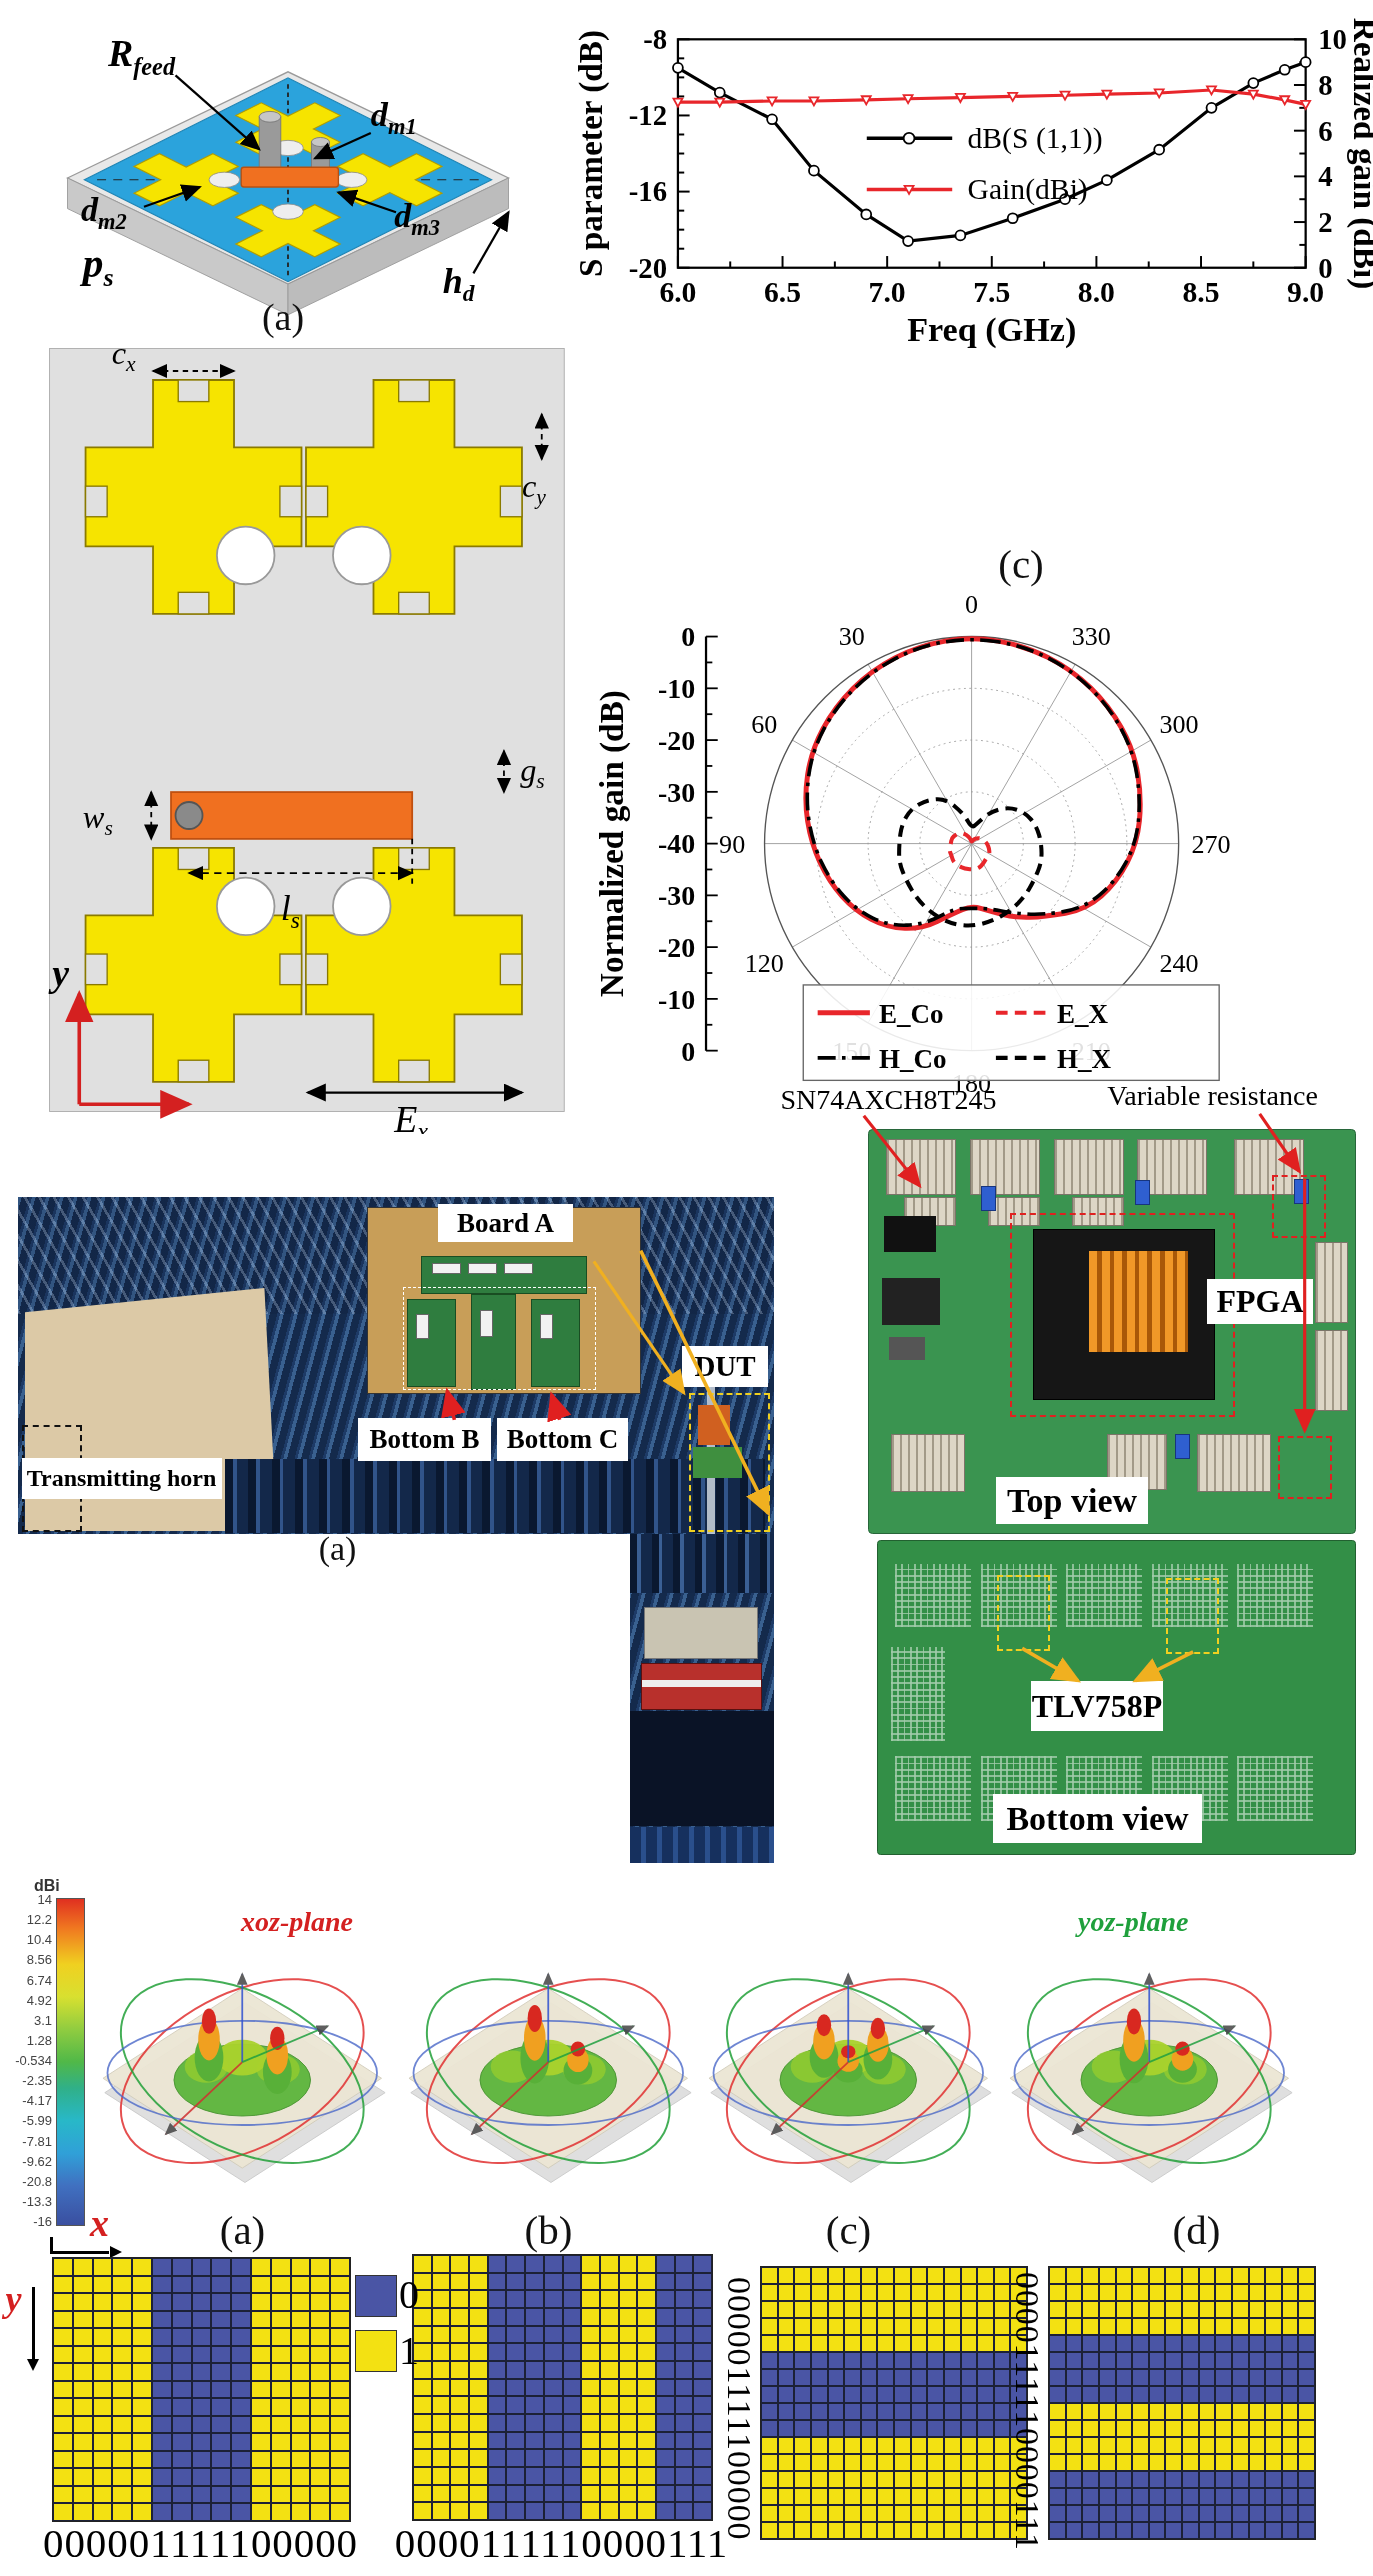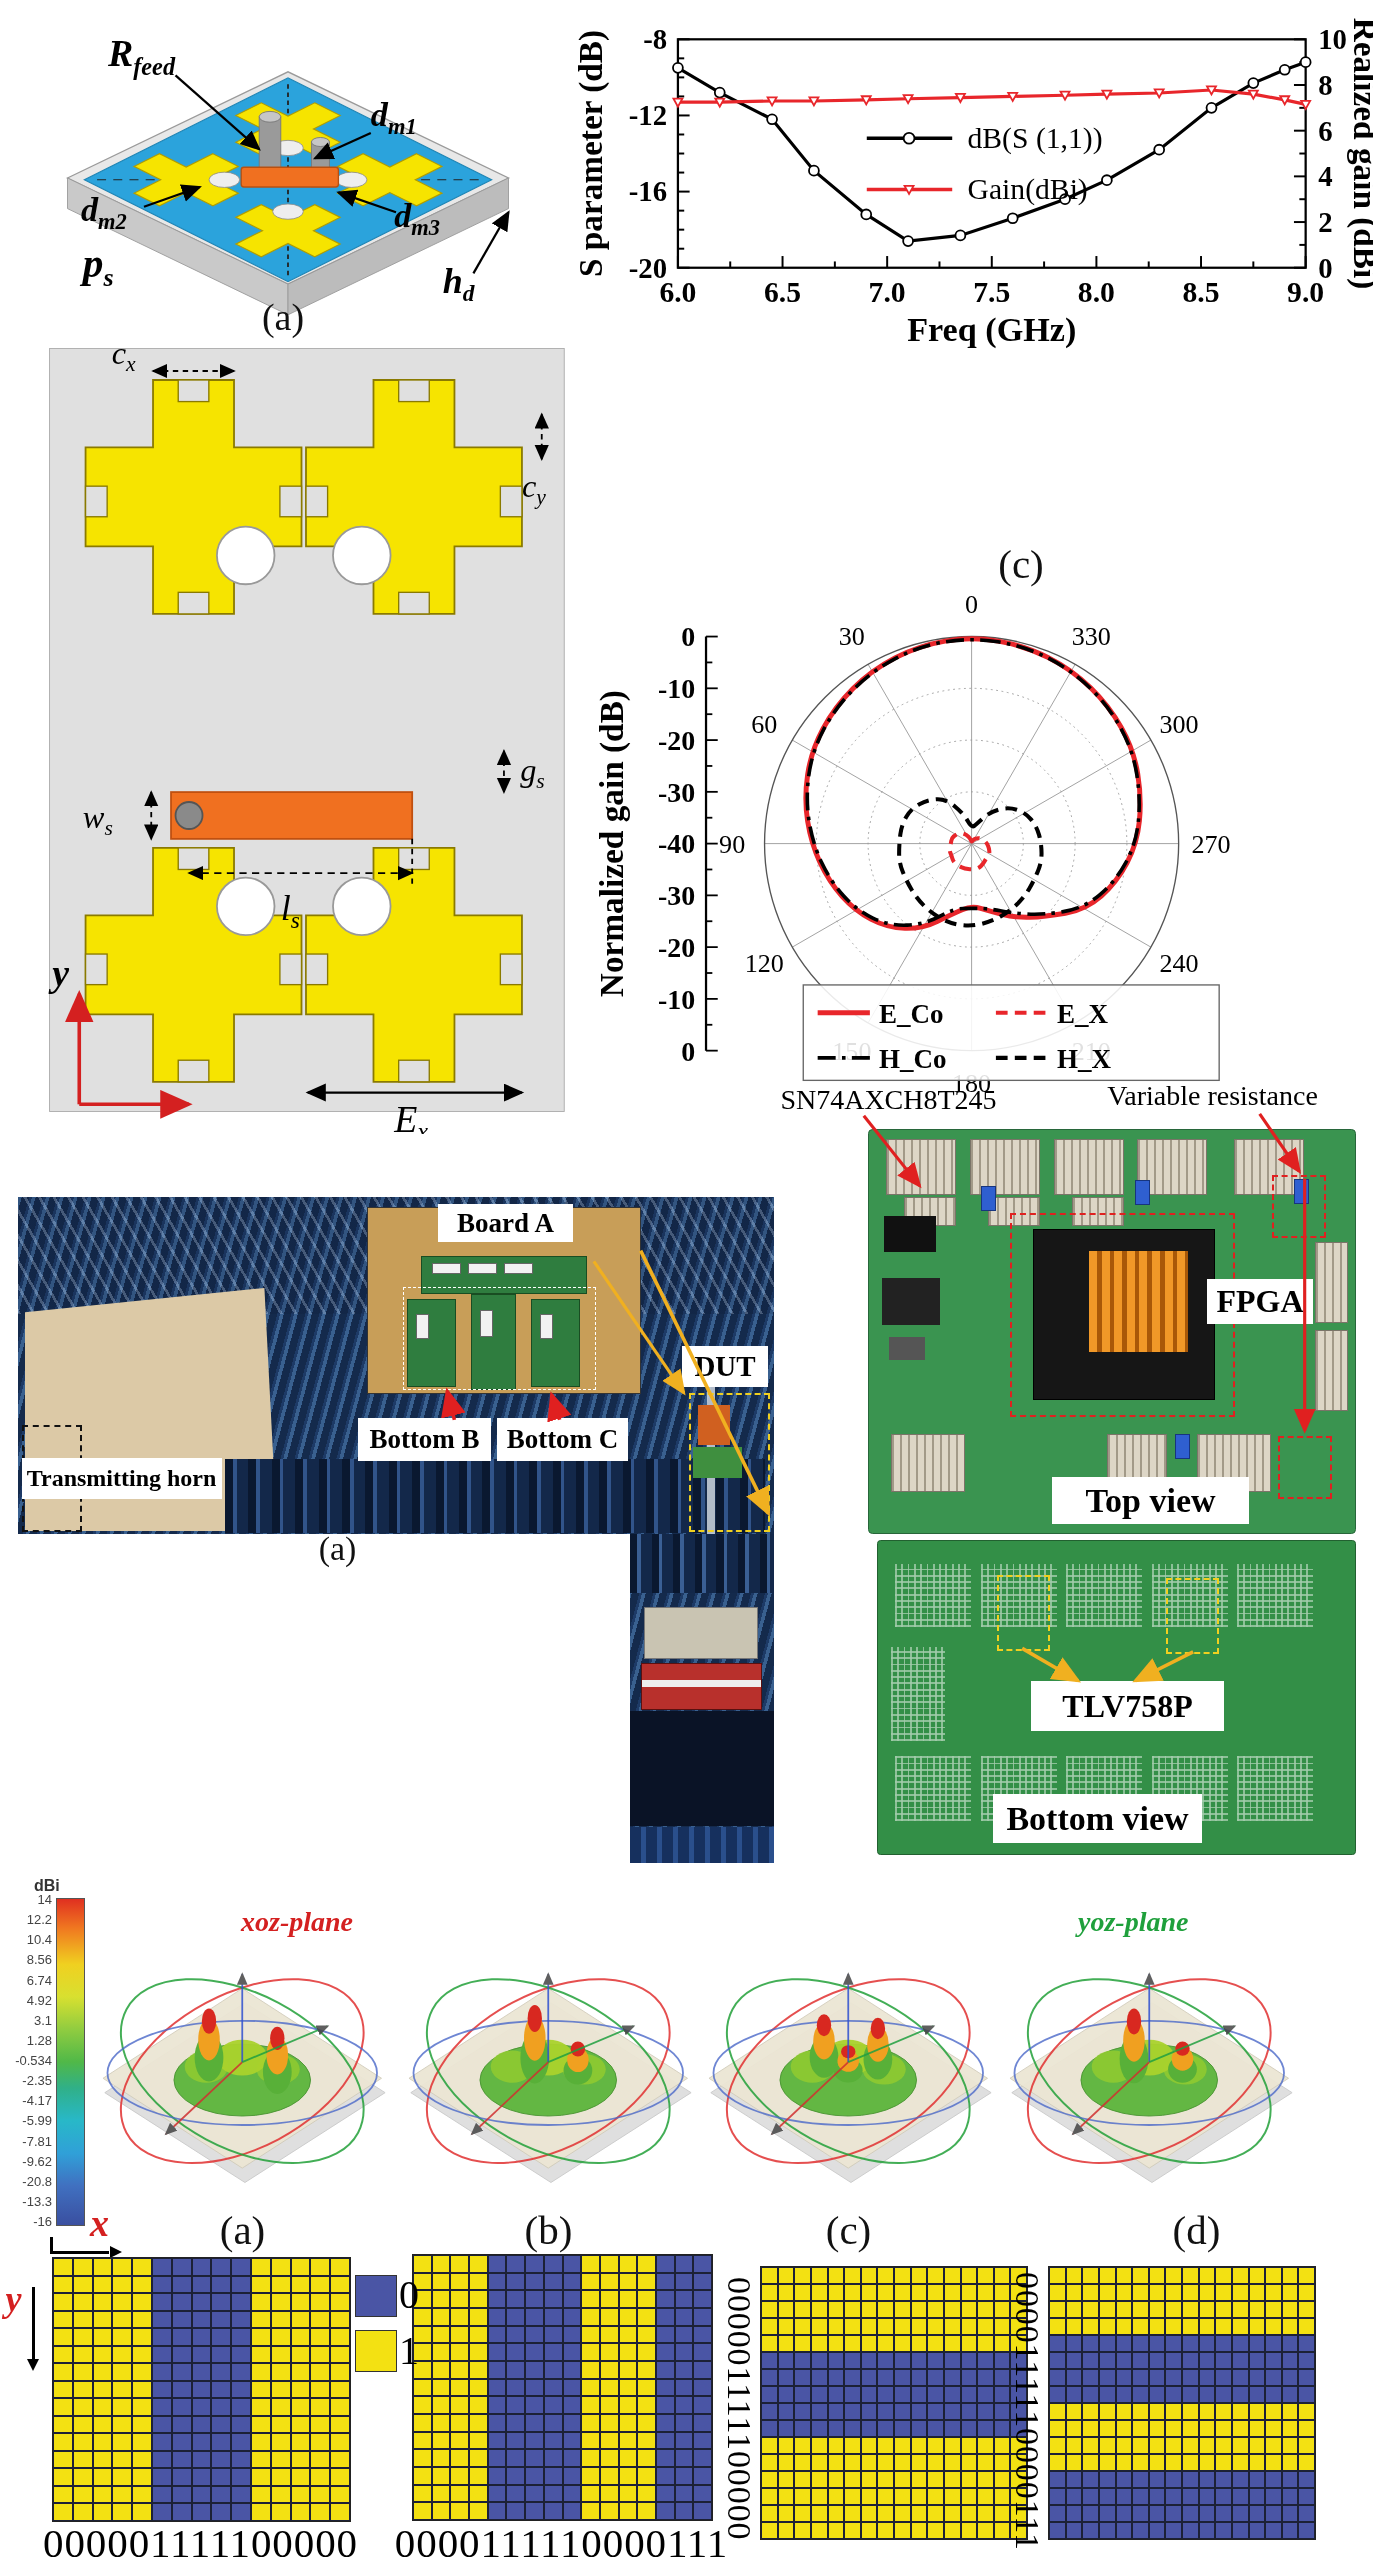--- a/index.html
+++ b/index.html
@@ -388,39 +388,39 @@
   <div class="abs trimpot" style="left:1175px;top:1434px;"></div>
   <div class="abs" style="left:1010px;top:1213px;width:221px;height:200px;border:2.7px dashed #e02020;"></div>
   <div class="abs" style="left:1033px;top:1229px;width:180px;height:169px;background:#161616;border:0.9px solid #000;"></div>
   <div class="abs" style="left:1089px;top:1251px;width:99px;height:101px;background:repeating-linear-gradient(90deg,#f09828 0 8px,#a85808 8px 12.6px);"></div>
   <div class="abs whitebox" style="left:1207px;top:1279px;width:106px;height:45px;font-size:32px;">FPGA</div>
   <div class="abs connector" style="left:891px;top:1434px;width:72px;height:56px;"></div>
   <div class="abs connector" style="left:1107px;top:1434px;width:58px;height:54px;"></div>
   <div class="abs connector" style="left:1197px;top:1434px;width:72px;height:56px;"></div>
   <div class="abs connector" style="left:1315px;top:1242px;width:31px;height:79px;"></div>
   <div class="abs connector" style="left:1315px;top:1330px;width:31px;height:79px;"></div>
-  <div class="abs whitebox" style="left:1052px;top:1477px;width:197px;height:47px;font-size:34px;">Top view</div>
+  <div class="abs whitebox" style="left:996px;top:1477px;width:152px;height:47px;font-size:34px;">Top view</div>
   <div class="abs" style="left:1272px;top:1175px;width:50px;height:59px;border:2.7px dashed #e02020;"></div>
   <div class="abs" style="left:1278px;top:1436px;width:50px;height:59px;border:2.7px dashed #e02020;"></div>
 
   <div class="abs" id="pcb-bottom" style="left:877px;top:1540px;width:477px;height:313px;background:#338f47;border:0.9px solid #226030;border-radius:3.6px;"></div>
   <div class="abs padgrid" style="left:895px;top:1564px;width:76px;height:63px;"></div>
   <div class="abs padgrid" style="left:981px;top:1564px;width:76px;height:63px;"></div>
   <div class="abs padgrid" style="left:1066px;top:1564px;width:76px;height:63px;"></div>
   <div class="abs padgrid" style="left:1152px;top:1564px;width:76px;height:63px;"></div>
   <div class="abs padgrid" style="left:1237px;top:1564px;width:76px;height:63px;"></div>
   <div class="abs padgrid" style="left:895px;top:1756px;width:76px;height:65px;"></div>
   <div class="abs padgrid" style="left:981px;top:1756px;width:76px;height:65px;"></div>
   <div class="abs padgrid" style="left:1066px;top:1756px;width:76px;height:65px;"></div>
   <div class="abs padgrid" style="left:1152px;top:1756px;width:76px;height:65px;"></div>
   <div class="abs padgrid" style="left:1237px;top:1756px;width:76px;height:65px;"></div>
   <div class="abs padgrid" style="left:891px;top:1647px;width:54px;height:94px;"></div>
   <div class="abs" style="left:997px;top:1575px;width:49px;height:72px;border:2.7px dashed #f0d020;"></div>
   <div class="abs" style="left:1166px;top:1578px;width:49px;height:72px;border:2.7px dashed #f0d020;"></div>
-  <div class="abs whitebox" style="left:1031px;top:1681px;width:193px;height:50px;font-size:32px;">TLV758P</div>
+  <div class="abs whitebox" style="left:1031px;top:1681px;width:132px;height:50px;font-size:32px;">TLV758P</div>
   <div class="abs whitebox" style="left:993px;top:1794px;width:209px;height:49px;font-size:34px;">Bottom view</div>
 
   <div class="abs" style="left:34px;top:1877px;width:54px;font-family:'Liberation Sans',sans-serif;font-size:16px;font-weight:bold;color:#333;">dBi</div>
   <div class="abs tickcol" id="colorbar-ticks" style="left:0px;top:1893px;width:52px;height:335px;">
       <div class="tick">14</div>
       <div class="tick">12.2</div>
       <div class="tick">10.4</div>
       <div class="tick">8.56</div>
       <div class="tick">6.74</div>
       <div class="tick">4.92</div>

